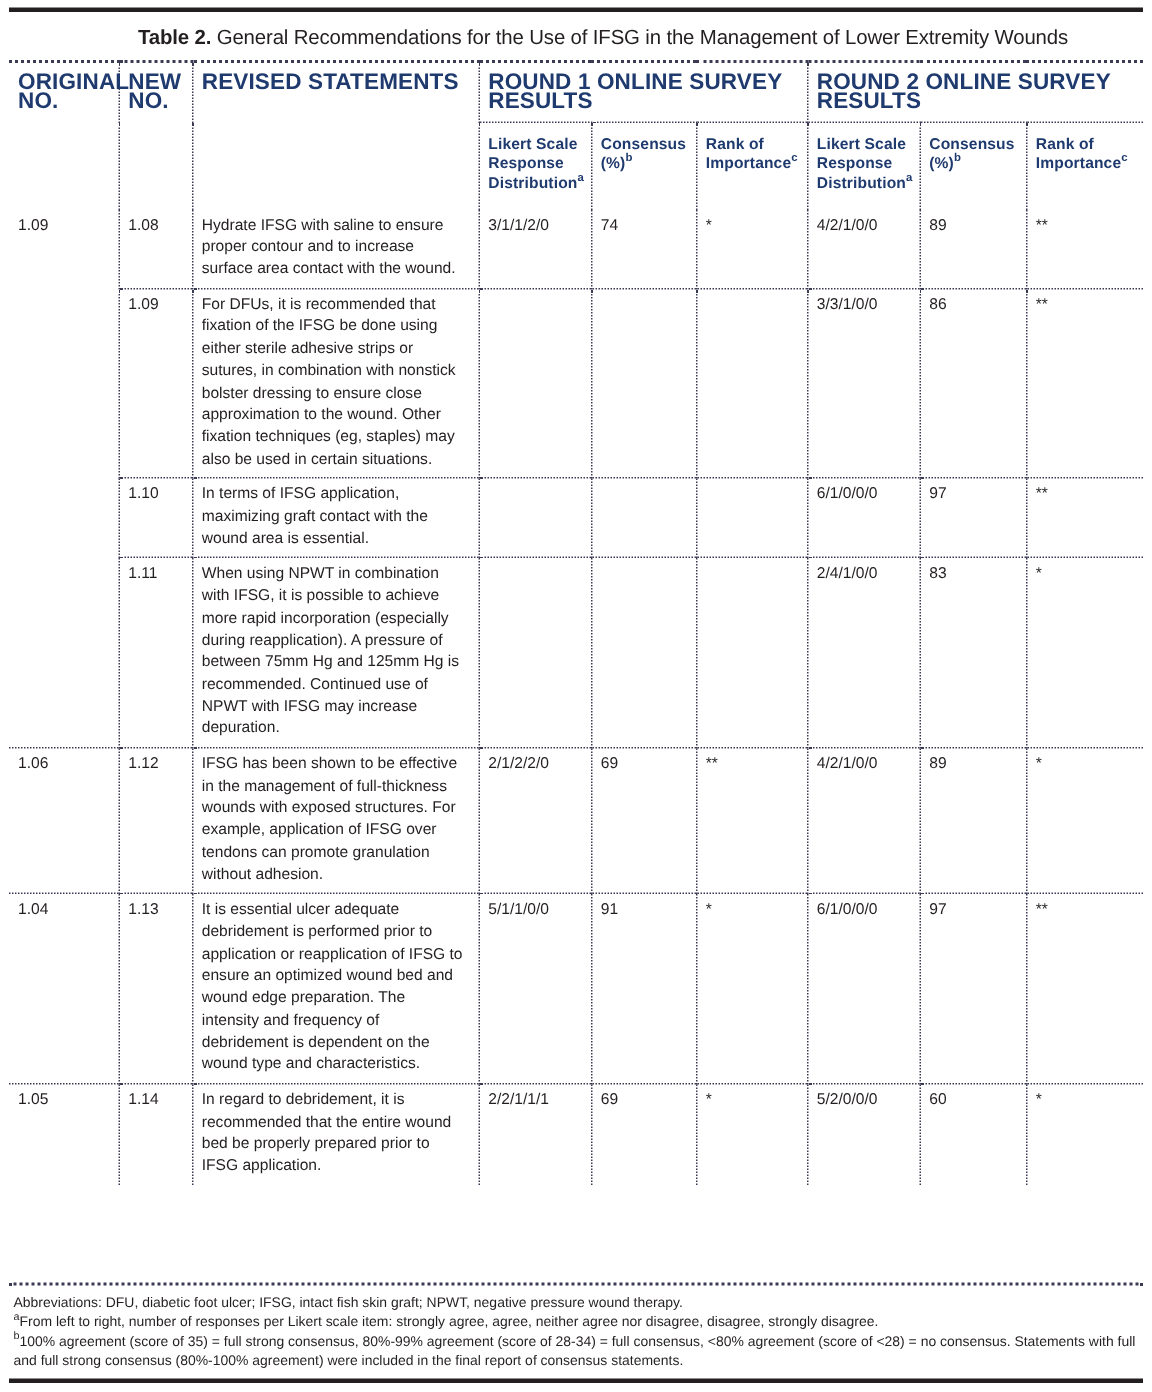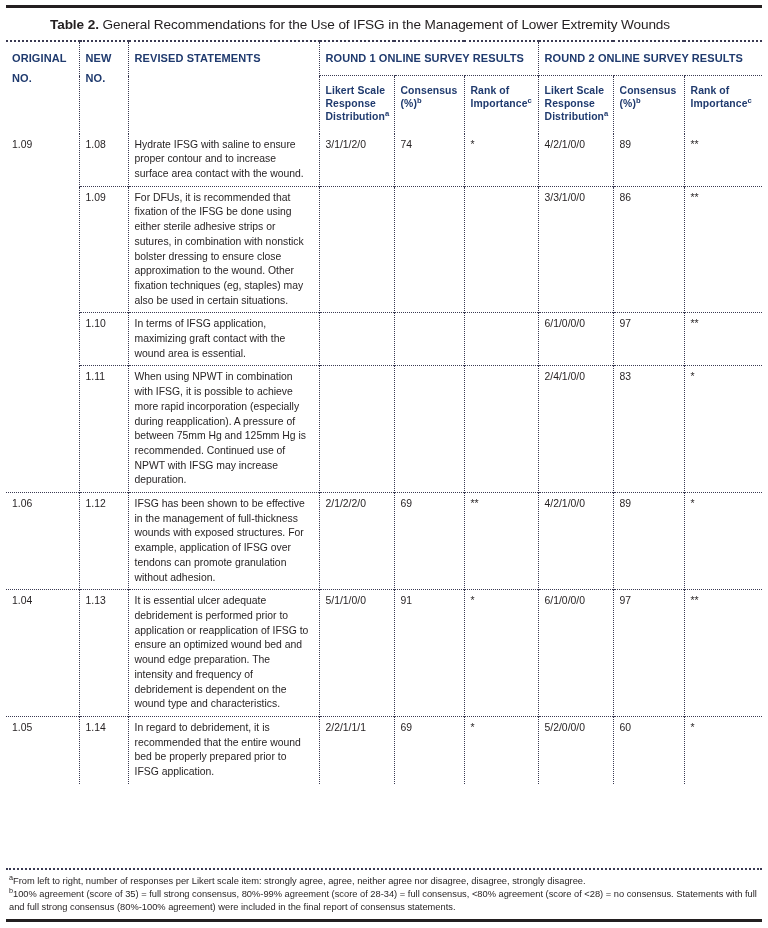--- a/index.html
+++ b/index.html
@@ -12,20 +12,21 @@
   }
   .sheet{
     width:768px;height:928px;
     box-sizing:border-box;
     display:flex;flex-direction:column;
   }
   .rule-top{height:3px;background:#231f20;margin:5px 6px 0 6px;}
   .rule-bottom{height:3px;background:#231f20;margin:2px 6px 6px 6px;}
 
   .title{
+    text-align:center;
     font-size:13.6px;
     line-height:17px;
     color:#231f20;
     padding:8px 14px 7px 14px;
     letter-spacing:-0.1px;
     margin-left:36px;
   }
   .title b{font-weight:bold;}
 
   table{
@@ -51,24 +52,24 @@
     box-sizing:border-box;
   }
 
   .dv{border-left:1px dotted #3a3a52;}
   .dtop{border-top:1px dotted #3a3a52;}
   .dtop2{border-top:2px dotted #3a3a52;}
 
   thead th{
     color:#1f3a6e;
     font-weight:bold;
-    font-size:11px;
+    font-size:15px;
     letter-spacing:0.1px;
     text-align:left;
-    line-height:20px;
+    line-height:13px;
     padding-top:6px;
     padding-bottom:7px;
     vertical-align:top;
   }
   thead th.sub{
     font-size:10.4px;
     line-height:13.2px;
     padding-top:8px;
     padding-bottom:10px;
   }
@@ -211,18 +212,19 @@
           <td class="num dv dtop">5/2/0/0/0</td>
           <td class="num dv dtop">60</td>
           <td class="num dv dtop">*</td>
         </tr>
       </tbody>
   </table>
 
   <div class="spacer"></div>
 
   <div class="footnotes">
+    <p>Abbreviations: DFU, diabetic foot ulcer; IFSG, intact fish skin graft; NPWT, negative pressure wound therapy.</p>
     <p><sup>a</sup><span>From left to right, number of responses per Likert scale item: strongly agree, agree, neither agree nor disagree, disagree, strongly disagree.</span></p>
     <p><sup>b</sup><span>100% agreement (score of 35) = full strong consensus, 80%-99% agreement (score of 28-34) = full consensus, &lt;80% agreement (score of &lt;28) = no consensus. Statements with full and full strong consensus (80%-100% agreement) were included in the final report of consensus statements.</span></p>
   </div>
 
   <div class="rule-bottom"></div>
 </div>
 
 </body></html>

